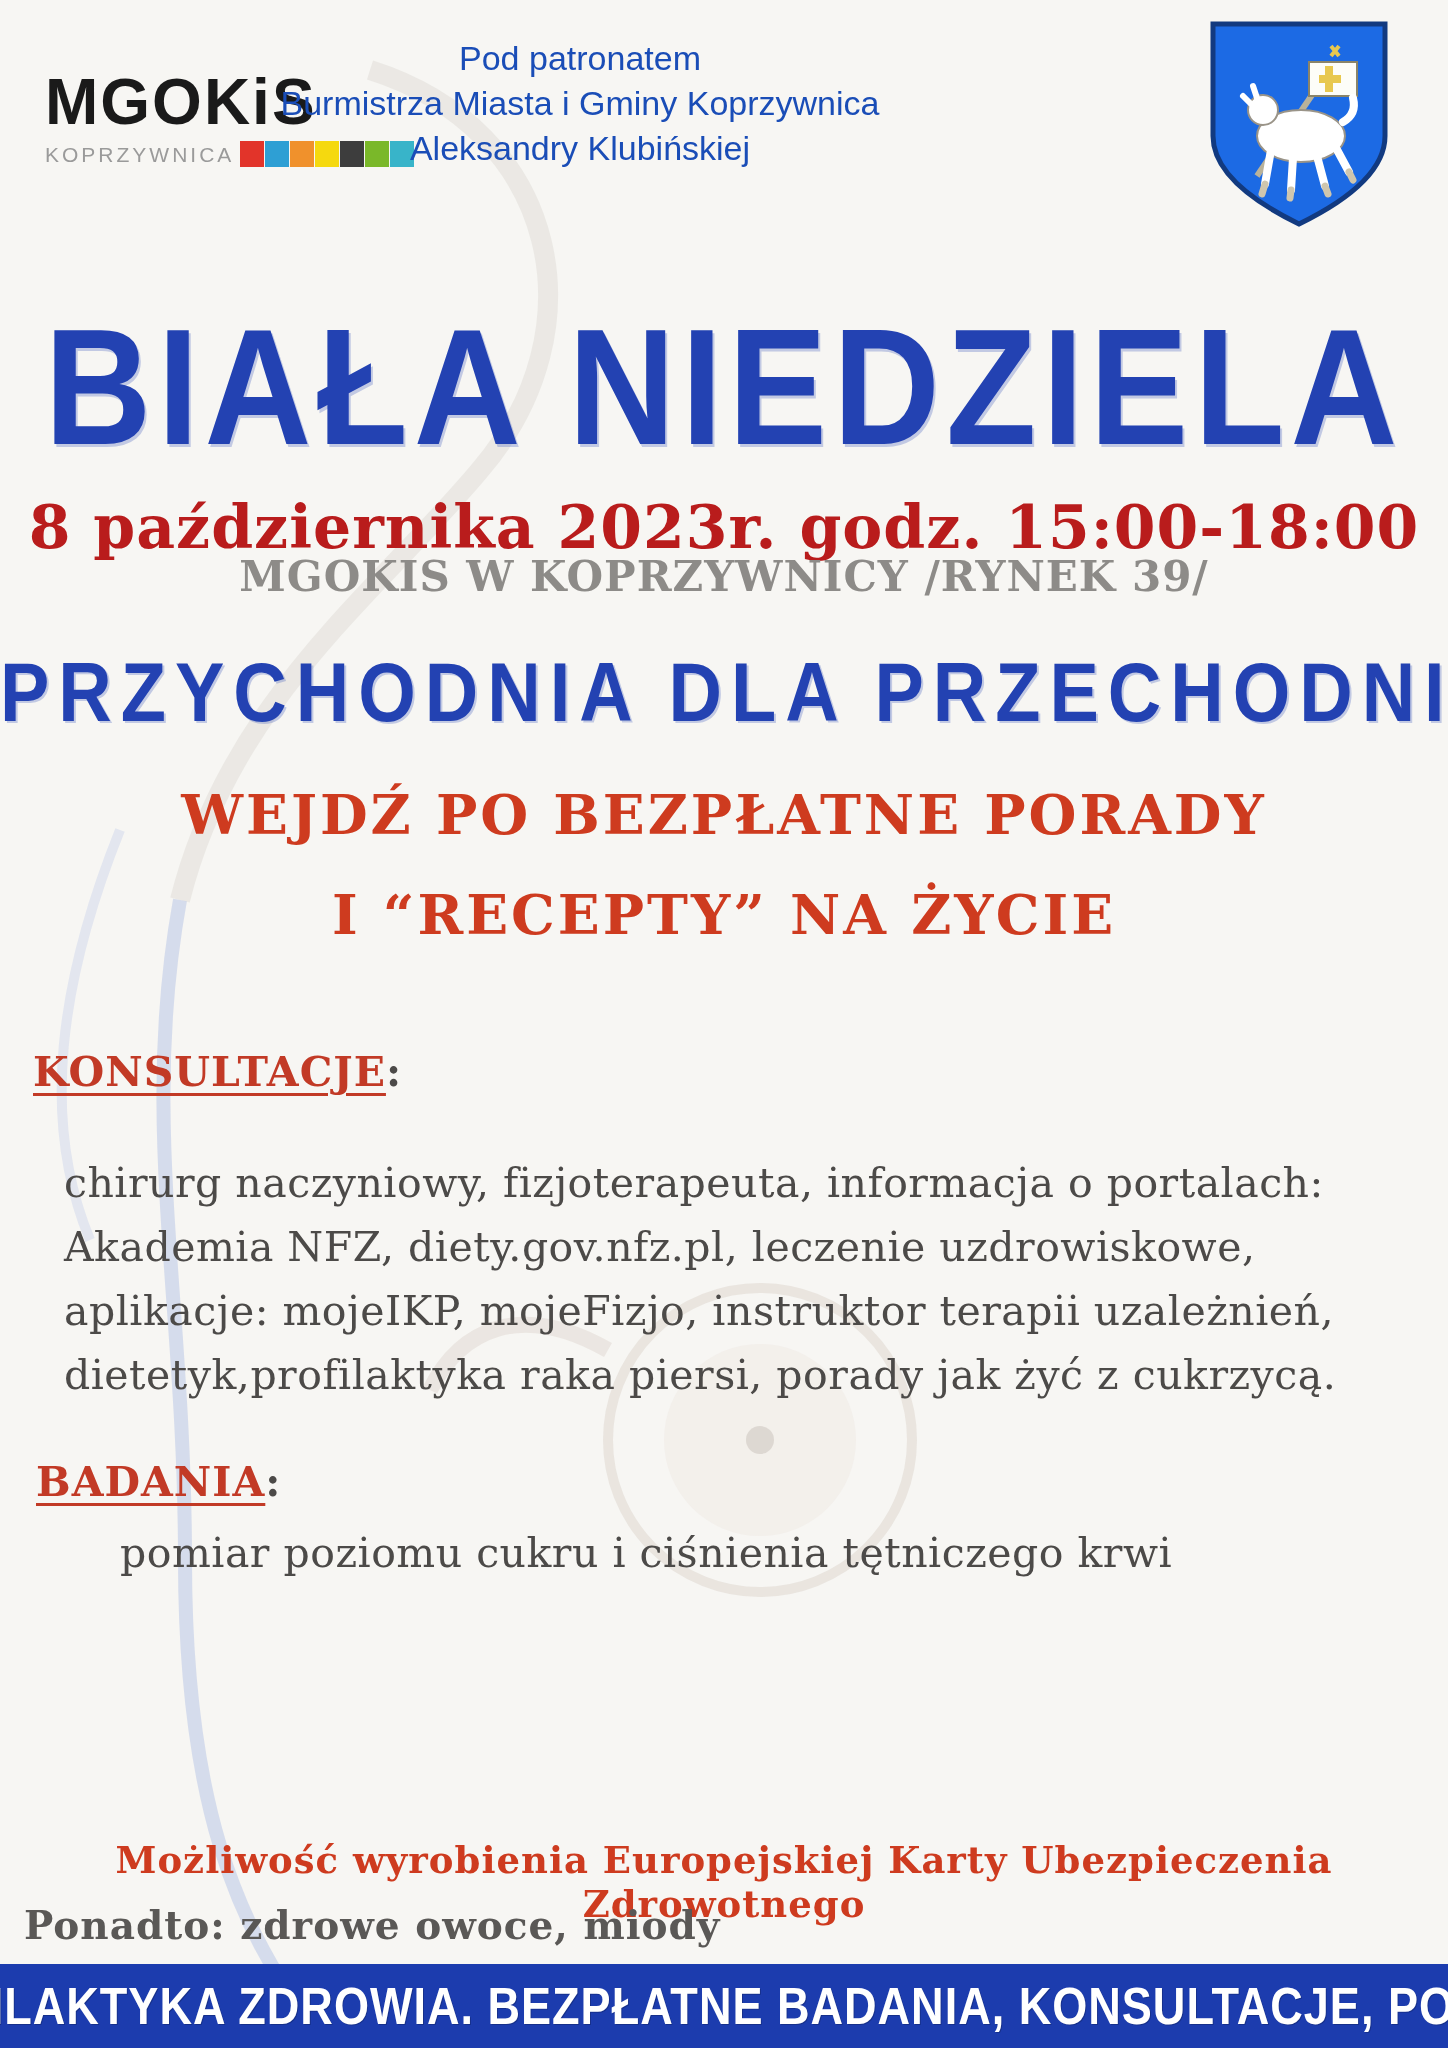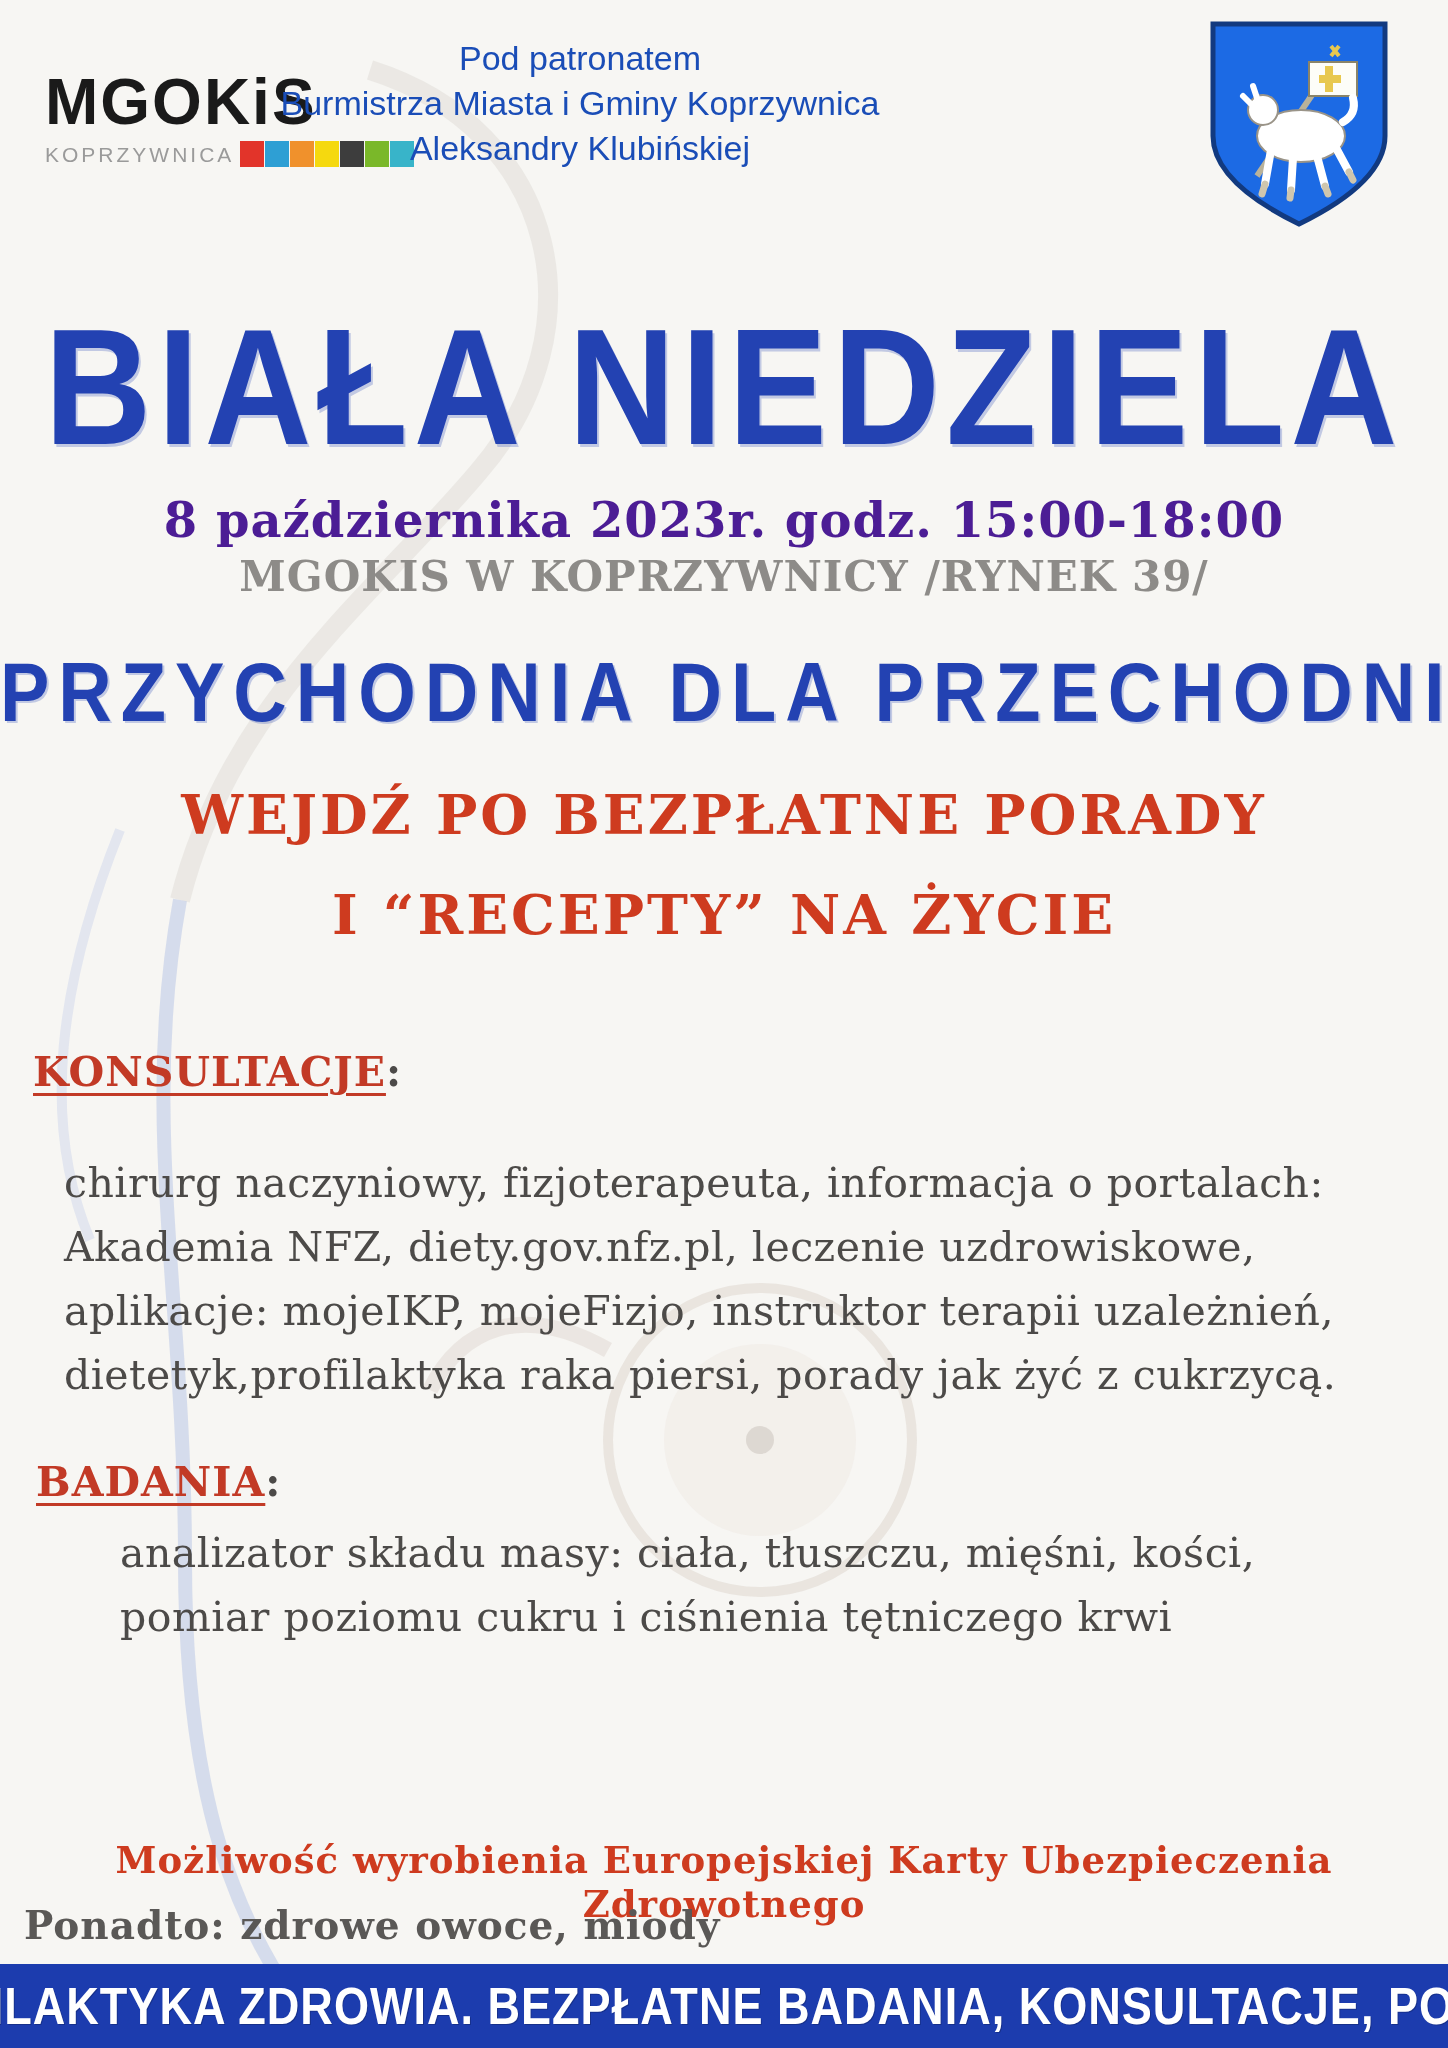--- a/index.html
+++ b/index.html
@@ -26,21 +26,21 @@
     color:#2342b2;font-weight:800;letter-spacing:6px;
     transform:scaleY(1.12);transform-origin:top center;
     text-shadow:2px 2px 0 rgba(35,66,178,.25);
     white-space:nowrap;
   }
   #main-title{left:0;right:0;top:292px;text-align:center;font-size:148px;}
   #slogan{left:0;right:0;top:645px;text-align:center;font-size:74px;letter-spacing:9px;}
   
   .slab{font-family:"DejaVu Serif","Liberation Serif",serif;}
   #datetime{left:0;right:0;top:492px;text-align:center;
-    font-size:48px;font-weight:700;color:#4c1d95;letter-spacing:1px;}
+    font-size:60px;font-weight:700;color:#b91c1c;letter-spacing:1px;}
   #venue{left:0;right:0;top:552px;text-align:center;
     font-size:42px;font-weight:700;color:#8d8b88;letter-spacing:1px;}
   
   .tagline{left:0;right:0;text-align:center;color:#ce3b1f;
     font-size:55px;font-weight:600;letter-spacing:3px;}
   #tagline1{top:782px;}
   #tagline2{top:882px;}
   
   .section-heading{color:#c23a26;font-size:41px;font-weight:700;letter-spacing:1px;}
   .section-heading .hw{text-decoration:underline;text-underline-offset:7px;text-decoration-thickness:3px;}
@@ -130,21 +130,20 @@
   <div>chirurg naczyniowy, fizjoterapeuta, informacja o portalach:</div>
   <div>Akademia NFZ, diety.gov.nfz.pl, leczenie uzdrowiskowe,</div>
   <div>aplikacje: mojeIKP, mojeFizjo, instruktor terapii uzależnień,</div>
   <div>dietetyk,profilaktyka raka piersi, porady jak żyć z cukrzycą.</div>
 </div>
 
 <div id="badania-heading" class="abs slab section-heading">
   <span class="hw">BADANIA</span><span class="colon">:</span>
 </div>
 <div id="badania-body" class="abs slab body-text">
-  <div>analizator składu masy: ciała, tłuszczu, mięśni, kości,</div>
   <div>pomiar poziomu cukru i ciśnienia tętniczego krwi</div>
 </div>
 
 <div id="ehic-note" class="abs slab">Możliwość wyrobienia Europejskiej Karty Ubezpieczenia Zdrowotnego</div>
 <div id="extras-note" class="abs slab">Ponadto: zdrowe owoce, miody</div>
 
 <div id="footer-bar" class="abs">
   <div class="footer-text">PROFILAKTYKA ZDROWIA. BEZPŁATNE BADANIA, KONSULTACJE, PORADY</div>
 </div>
 

